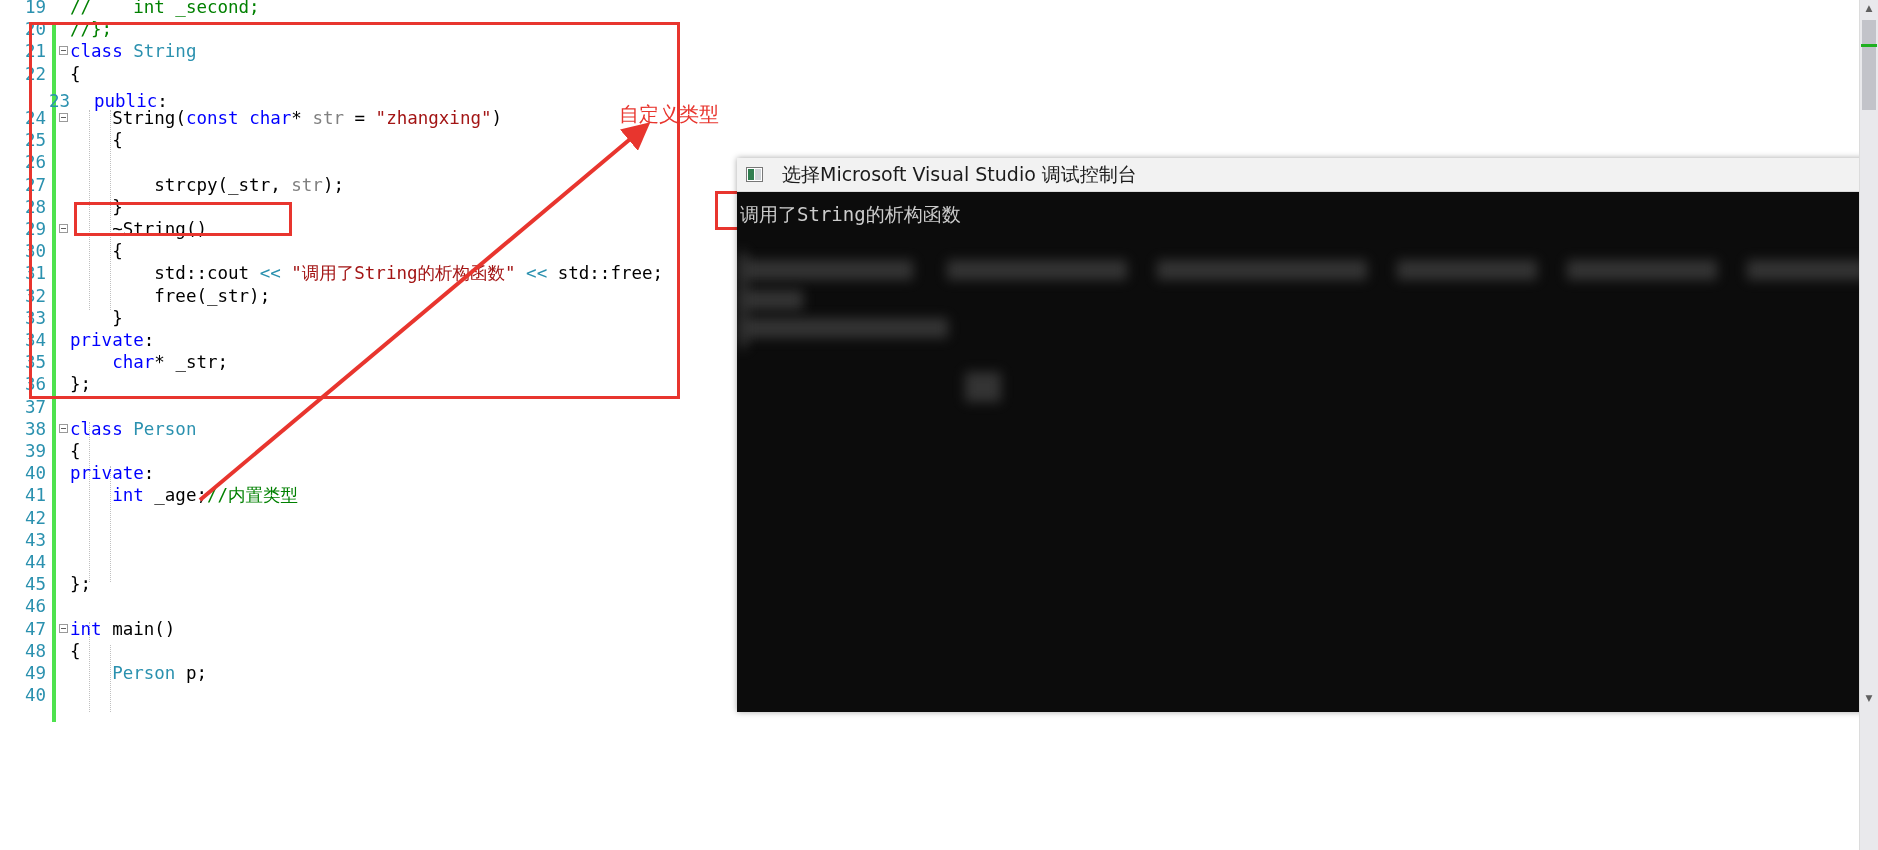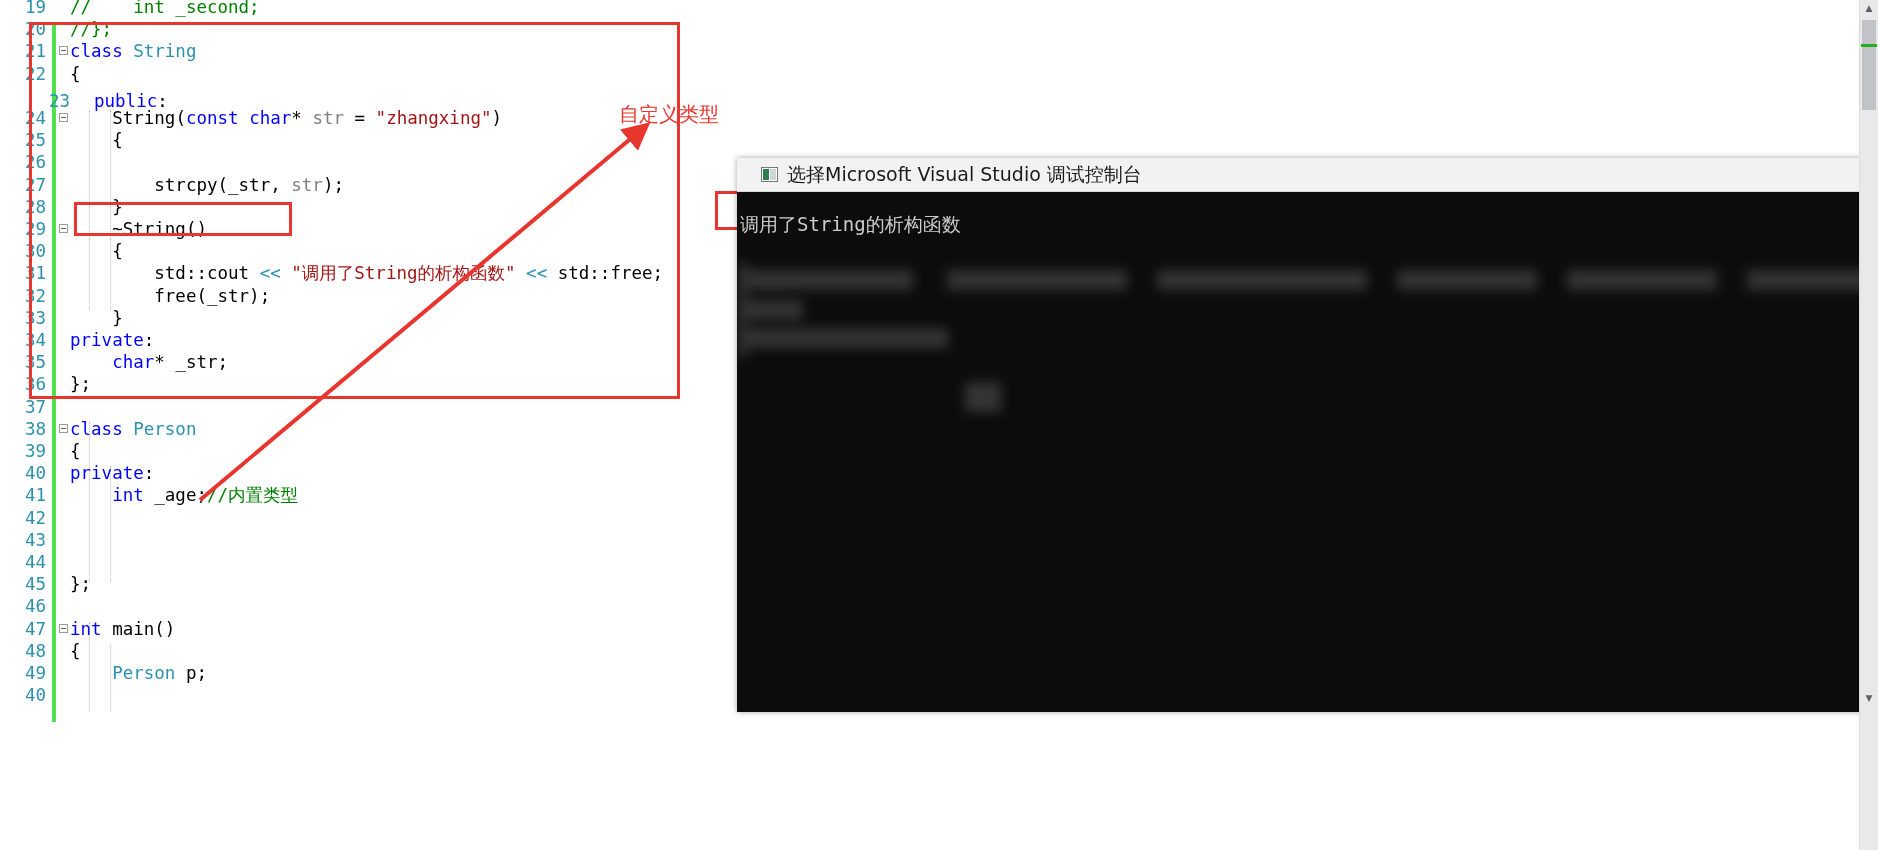--- a/index.html
+++ b/index.html
@@ -173,22 +173,23 @@
   }
   #console-titlebar {
     position: absolute;
     left: 0; top: 0;
     width: 100%;
     height: 34px;
     background: #f2f2f2;
     border-bottom: 1px solid #dcdcdc;
     display: flex;
     align-items: center;
-    padding-left: 24px;
+    padding-left: 9px;
     box-sizing: border-box;
+    gap: 10px;
   }
   #console-icon {
     width: 17px;
     height: 15px;
     background: #ffffff;
     border: 1px solid #777;
     box-sizing: border-box;
     position: relative;
     margin-right: 9px;
     flex: none;
@@ -213,21 +214,20 @@
     color: #1b1b1b;
     white-space: nowrap;
   }
   #console-body {
     position: absolute;
     left: 0;
     top: 34px;
     width: 100%;
     height: 520px;
     background: #0c0c0c;
-    margin-top: 10px;
   }
   #console-out-line {
     position: absolute;
     left: 3px;
     top: 10px;
     color: #cccccc;
     font-family: "DejaVu Sans Mono", "Liberation Mono", monospace;
     font-size: 19px;
     white-space: nowrap;
   }

